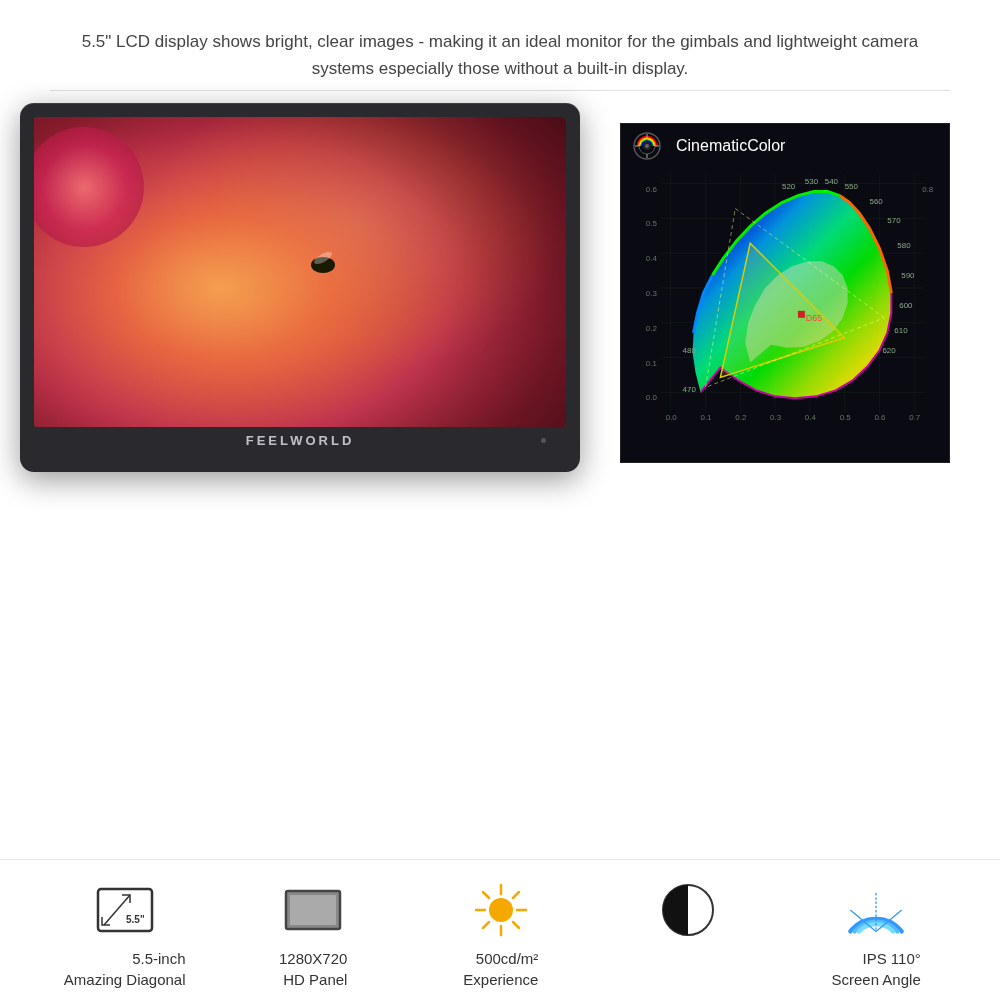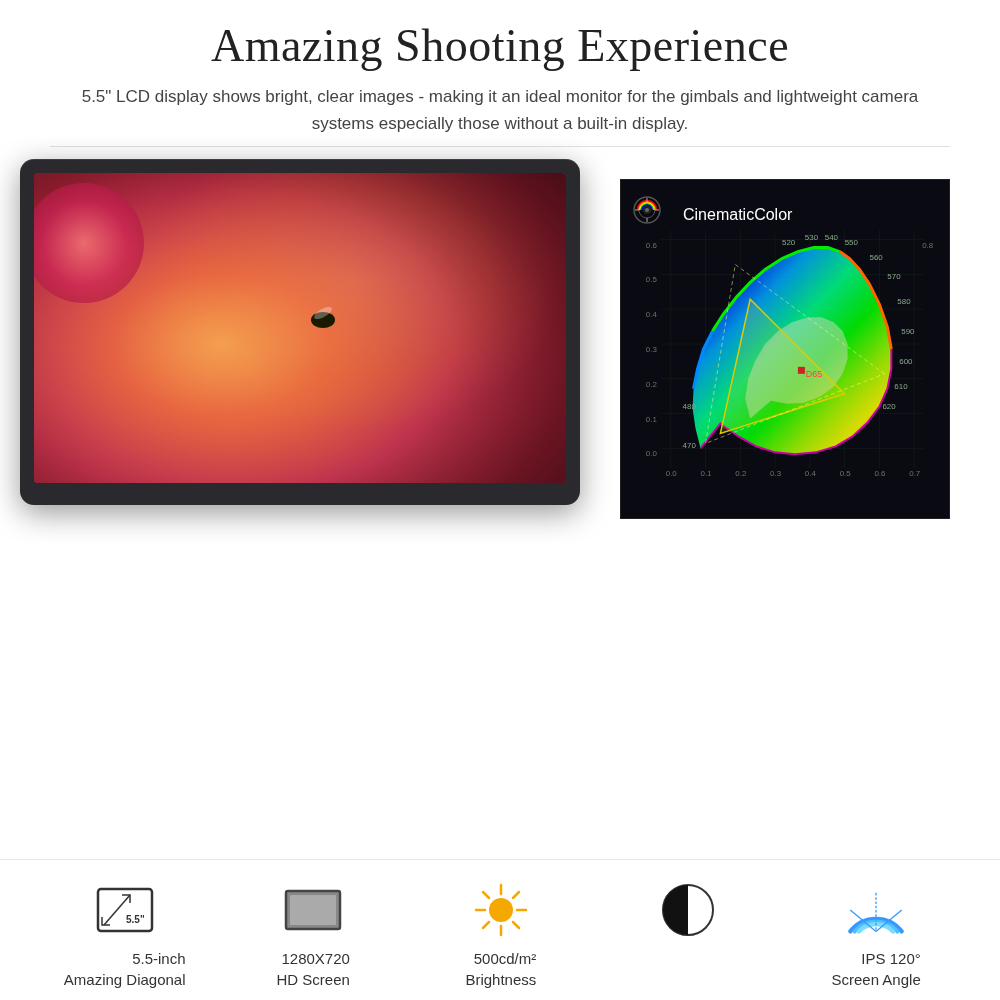--- a/index.html
+++ b/index.html
@@ -169,25 +169,25 @@
       width: 330px;
       height: 340px;
       position: relative;
       overflow: hidden;
       margin-top: 10px;
     }
 
     
     .chart-header {
       display: flex;
-      align-items: flex-end;
-      gap: 22px;
+      align-items: center;
+      gap: 15px;
       padding: 8px 12px;
       position: absolute;
-      top: 8px;
+      top: 0;
       left: 0;
       right: 0;
       z-index: 10;
     }
 
     .chart-logo {
       width: 28px;
       height: 28px;
       position: relative;
     }
@@ -246,37 +246,40 @@
       background: #e0e0e0;
       margin: 0 auto;
     }
   </style>
 </head>
 <body>
 
 <div class="page-wrapper">
 
   <div class="header-section">
-    <h1 class="main-title">Amazing Shooting Experience</h1>
     <p class="subtitle">5.5" LCD display shows bright, clear images - making it an ideal monitor for the gimbals and lightweight camera systems especially those without a built-in display.</p>
   </div>
 
   <div class="divider"></div>
 
   <div class="main-content">
 
     <div class="monitor-container">
       <div class="monitor-outer">
         <div class="monitor-screen">
 
           <div class="flower-bg">
             <div class="flower-overlay"></div>
             <div class="pink-bloom"></div>
             <div class="bee"></div>
           </div>
+        </div>
+        <div class="monitor-bottom-bar">
+          <span class="brand-text">FEELWORLD</span>
+          <div class="monitor-dot"></div>
         </div>
       </div>
     </div>
 
     <div class="chart-container">
       <div class="color-chart-box">
 
         <div class="chart-header">
 
           <svg class="chart-logo" viewBox="0 0 28 28" width="28" height="28">
@@ -470,21 +473,21 @@
 
     <div class="spec-item">
       <div class="spec-icon">
         <svg width="58" height="46" viewBox="0 0 58 46">
           <rect x="2" y="4" width="54" height="38" rx="2" ry="2" fill="#888" stroke="#444" stroke-width="2.5"></rect>
           <rect x="6" y="8" width="46" height="30" rx="1" ry="1" fill="#aaa"></rect>
         </svg>
       </div>
       <div class="spec-label">
         <div>1280X720</div>
-        <div>HD Screen</div>
+        <div>HD Panel</div>
       </div>
     </div>
 
     <div class="spec-item">
       <div class="spec-icon">
         <svg width="60" height="60" viewBox="0 0 60 60">
 
           <line x1="30" y1="5" x2="30" y2="14" stroke="#f5a800" stroke-width="2.5" stroke-linecap="round"></line>
           <line x1="30" y1="46" x2="30" y2="55" stroke="#f5a800" stroke-width="2.5" stroke-linecap="round"></line>
           <line x1="5" y1="30" x2="14" y2="30" stroke="#f5a800" stroke-width="2.5" stroke-linecap="round"></line>
@@ -492,21 +495,21 @@
           <line x1="12" y1="12" x2="18" y2="18" stroke="#f5a800" stroke-width="2.5" stroke-linecap="round"></line>
           <line x1="42" y1="42" x2="48" y2="48" stroke="#f5a800" stroke-width="2.5" stroke-linecap="round"></line>
           <line x1="48" y1="12" x2="42" y2="18" stroke="#f5a800" stroke-width="2.5" stroke-linecap="round"></line>
           <line x1="12" y1="48" x2="18" y2="42" stroke="#f5a800" stroke-width="2.5" stroke-linecap="round"></line>
 
           <circle cx="30" cy="30" r="12" fill="#f5a800"></circle>
         </svg>
       </div>
       <div class="spec-label">
         <div>500cd/m²</div>
-        <div>Brightness</div>
+        <div>Experience</div>
       </div>
     </div>
 
     <div class="spec-item">
       <div class="spec-icon">
         <svg width="60" height="60" viewBox="0 0 60 60">
           <circle cx="30" cy="30" r="25" fill="#fff" stroke="#333" stroke-width="2"></circle>
           <path d="M 30 5 A 25 25 0 0 0 30 55 Z" fill="#111"></path>
         </svg>
       </div>
@@ -519,20 +522,20 @@
           <path d="M 5 55 A 38 38 0 0 1 65 55" fill="none" stroke="#3399ff" stroke-width="5" stroke-linecap="round"></path>
           <path d="M 10 55 A 33 33 0 0 1 60 55" fill="none" stroke="#55bbff" stroke-width="5" stroke-linecap="round"></path>
           <path d="M 15 55 A 28 28 0 0 1 55 55" fill="none" stroke="#77ddff" stroke-width="5" stroke-linecap="round"></path>
 
           <line x1="35" y1="10" x2="35" y2="55" stroke="#3399ff" stroke-width="1.5" stroke-dasharray="3,2"></line>
           <line x1="35" y1="55" x2="5" y2="30" stroke="#3399ff" stroke-width="1.5"></line>
           <line x1="35" y1="55" x2="65" y2="30" stroke="#3399ff" stroke-width="1.5"></line>
         </svg>
       </div>
       <div class="spec-label">
-        <div>IPS 120°</div>
+        <div>IPS 110°</div>
         <div>Screen Angle</div>
       </div>
     </div>
 
   </div>
 
 </div>
 
 </body></html>

